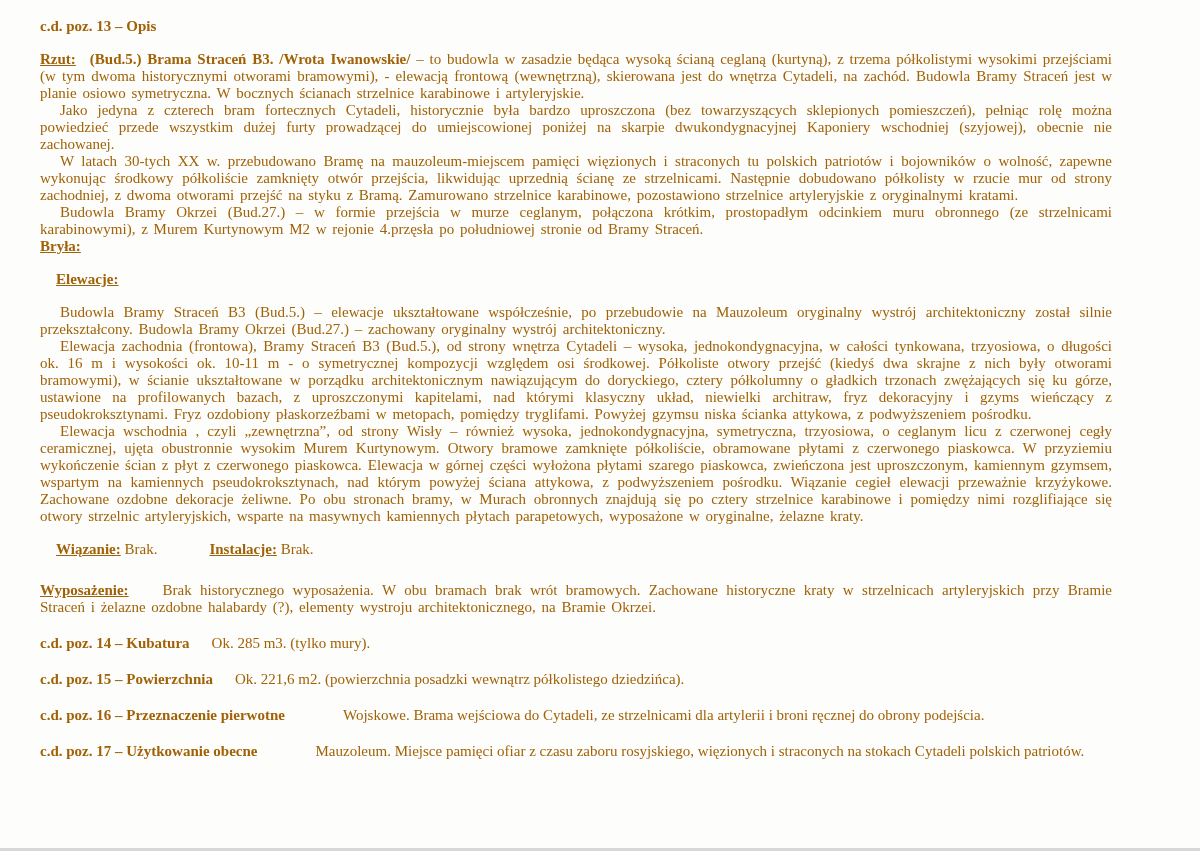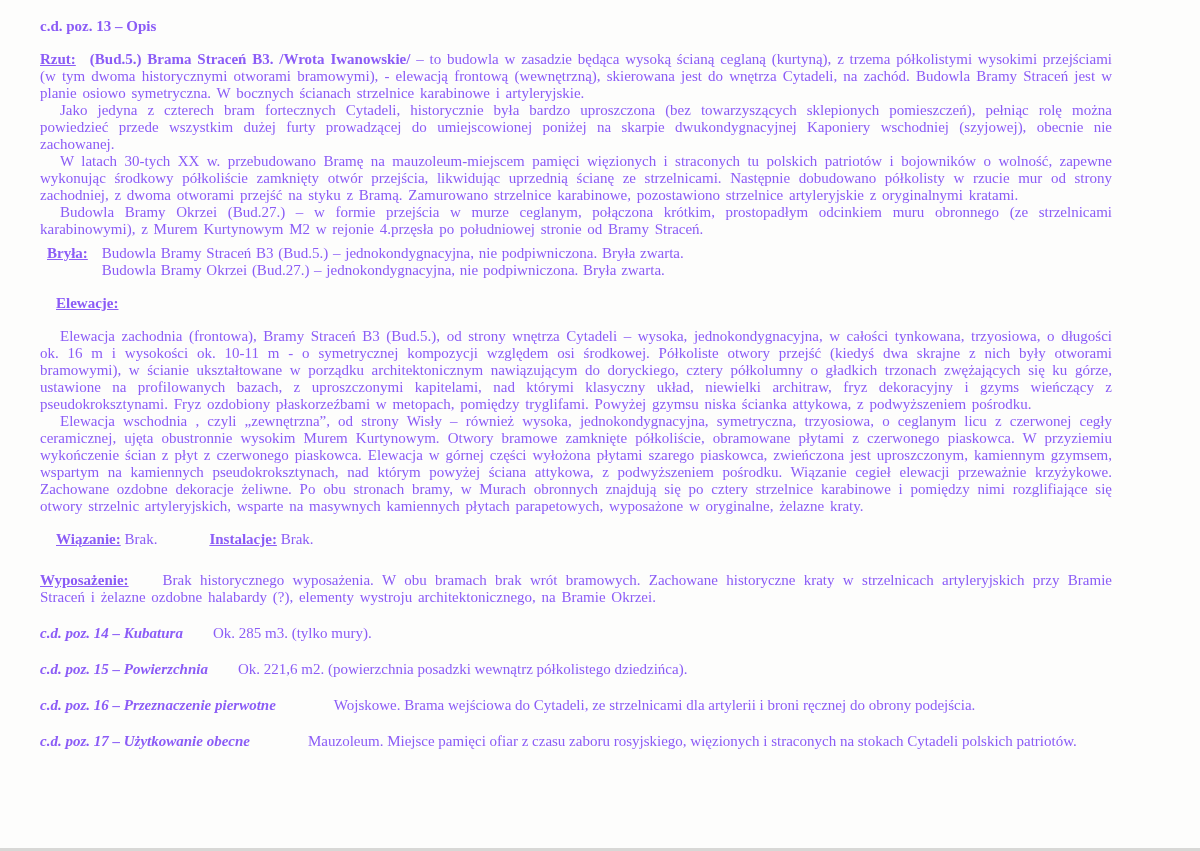--- a/index.html
+++ b/index.html
@@ -6,21 +6,21 @@
     margin: 0;
     padding: 0;
     background: #ffffff;
   }
   .page {
     position: relative;
     width: 1200px;
     height: 851px;
     box-sizing: border-box;
     background: #fdfdfc;
-    color: #8b5cf6;
+    color: #a16207;
     font-family: "Liberation Serif", "DejaVu Serif", serif;
     font-size: 15px;
     line-height: 17px;
     padding: 18px 88px 16px 40px;
     overflow: hidden;
   }
   .h {
     margin: 0 0 16px 0;
     font-weight: bold;
   }
@@ -33,29 +33,30 @@
   .lbl {
     font-weight: bold;
     text-decoration: underline;
   }
   .sp  { margin-top: 24px; }
   .gap { display: inline-block; width: 14px; }
   .wsp { display: inline-block; width: 34px; }
   .tab { display: inline-block; width: 52px; }
   .hang {
     display: flex;
-    margin: 7px;
+    margin: 0;
     word-spacing: 1px;
+    flex-direction: column;
   }
   .hang .lbl { flex: 0 0 auto; }
   .hang-body { margin-left: 14px; }
   .lblline { margin: 16px; }
   .item { margin: 19px 0 0 0; }
-  .item b { font-weight: bold; font-style: italic; }
-  .itxt { margin-left: 30px; }
+  .item b { font-weight: bold; }
+  .itxt { margin-left: 22px; }
   .itxt-wide { margin-left: 58px; }
   .scan-edge {
     position: absolute;
     left: 0; right: 0; bottom: 0;
     height: 3px;
     background: #d8d8d6;
   }
 </style>
 </head>
 <body>
@@ -67,25 +68,25 @@
   <p class="para"><span class="lbl">Rzut:</span><span class="gap"></span><b>(Bud.5.)  Brama Straceń  B3.  /Wrota Iwanowskie/</b><span> – to budowla w zasadzie będąca wysoką ścianą ceglaną (kurtyną), z trzema półkolistymi wysokimi przejściami (w tym dwoma historycznymi otworami bramowymi), - elewacją frontową (wewnętrzną), skierowana jest do wnętrza Cytadeli, na zachód.  Budowla Bramy Straceń jest w planie osiowo symetryczna. W bocznych ścianach strzelnice karabinowe i artyleryjskie.</span></p>
 
   <p class="para ind">Jako jedyna z czterech bram fortecznych Cytadeli, historycznie była bardzo uproszczona (bez towarzyszących sklepionych pomieszczeń), pełniąc rolę można powiedzieć przede wszystkim dużej furty prowadzącej do umiejscowionej poniżej na skarpie dwukondygnacyjnej Kaponiery wschodniej (szyjowej), obecnie nie zachowanej.</p>
 
   <p class="para ind">W latach 30-tych XX w. przebudowano Bramę na mauzoleum-miejscem pamięci więzionych i straconych tu polskich patriotów i bojowników o wolność, zapewne wykonując środkowy półkoliście zamknięty otwór przejścia, likwidując uprzednią ścianę ze strzelnicami. Następnie dobudowano półkolisty w rzucie mur od strony zachodniej, z dwoma otworami przejść na styku z Bramą. Zamurowano strzelnice karabinowe, pozostawiono strzelnice artyleryjskie z oryginalnymi kratami.</p>
 
   <p class="para ind">Budowla Bramy Okrzei (Bud.27.) – w formie przejścia w murze ceglanym, połączona krótkim, prostopadłym odcinkiem muru obronnego (ze strzelnicami karabinowymi), z Murem Kurtynowym M2 w rejonie 4.przęsła po południowej stronie od Bramy Straceń.</p>
 
   <div class="hang sp">
     <span class="lbl">Bryła:</span>
-    <span class="hang-body"><span>Budowla Bramy Straceń B3 (Bud.5.) – jednokondygnacyjna, nie podpiwniczona. Bryła zwarta.</span><br><span>Budowla Bramy Okrzei (Bud.27.) – jednokondygnacyjna, nie podpiwniczona. Bryła zwarta.</span></span>
   </div>
 
   <p class="lblline sp"><span class="lbl">Elewacje:</span></p>
 
+  <p class="para ind">Budowla Bramy Straceń B3 (Bud.5.) – elewacje ukształtowane współcześnie, po przebudowie na Mauzoleum oryginalny wystrój architektoniczny został silnie przekształcony. Budowla Bramy Okrzei (Bud.27.) – zachowany oryginalny wystrój architektoniczny.</p>
 
   <p class="para ind">Elewacja zachodnia (frontowa), Bramy Straceń B3 (Bud.5.), od strony wnętrza Cytadeli – wysoka, jednokondygnacyjna, w całości tynkowana, trzyosiowa, o długości ok. 16 m i wysokości ok. 10-11 m - o symetrycznej kompozycji względem osi środkowej. Półkoliste otwory przejść (kiedyś dwa skrajne z nich były otworami bramowymi), w ścianie ukształtowane w porządku architektonicznym nawiązującym do doryckiego, cztery półkolumny o gładkich trzonach zwężających się ku górze, ustawione na profilowanych bazach, z uproszczonymi kapitelami, nad którymi klasyczny układ, niewielki architraw, fryz dekoracyjny i gzyms wieńczący z pseudokroksztynami. Fryz ozdobiony płaskorzeźbami w metopach, pomiędzy tryglifami. Powyżej gzymsu niska ścianka attykowa, z podwyższeniem pośrodku.</p>
 
   <p class="para ind">Elewacja wschodnia , czyli „zewnętrzna”, od strony Wisły – również wysoka, jednokondygnacyjna, symetryczna, trzyosiowa, o ceglanym licu z czerwonej cegły ceramicznej, ujęta obustronnie wysokim Murem Kurtynowym.  Otwory bramowe zamknięte półkoliście, obramowane płytami z czerwonego piaskowca. W przyziemiu wykończenie ścian z płyt z czerwonego piaskowca. Elewacja w górnej części wyłożona płytami szarego piaskowca, zwieńczona jest uproszczonym, kamiennym gzymsem, wspartym na kamiennych pseudokroksztynach, nad którym powyżej ściana attykowa, z podwyższeniem pośrodku. Wiązanie cegieł elewacji przeważnie krzyżykowe. Zachowane ozdobne dekoracje żeliwne. Po obu stronach bramy, w Murach obronnych znajdują się po cztery strzelnice karabinowe i pomiędzy nimi rozglifiające się otwory strzelnic artyleryjskich, wsparte na masywnych kamiennych płytach parapetowych, wyposażone w oryginalne, żelazne kraty.</p>
 
   <p class="lblline sp"><span class="lbl">Wiązanie:</span> <span>Brak.</span><span class="tab"></span><span class="lbl">Instalacje:</span> <span>Brak.</span></p>
 
   <p class="para sp"><span class="lbl">Wyposażenie:</span><span class="wsp"></span><span>Brak historycznego wyposażenia. W obu bramach brak wrót bramowych. Zachowane historyczne kraty w strzelnicach artyleryjskich przy Bramie Straceń i żelazne ozdobne halabardy (?), elementy wystroju architektonicznego, na Bramie Okrzei.</span></p>
 
   <p class="item"><b>c.d. poz. 14 – Kubatura</b><span class="itxt">Ok.  285 m3.  (tylko mury).</span></p>

